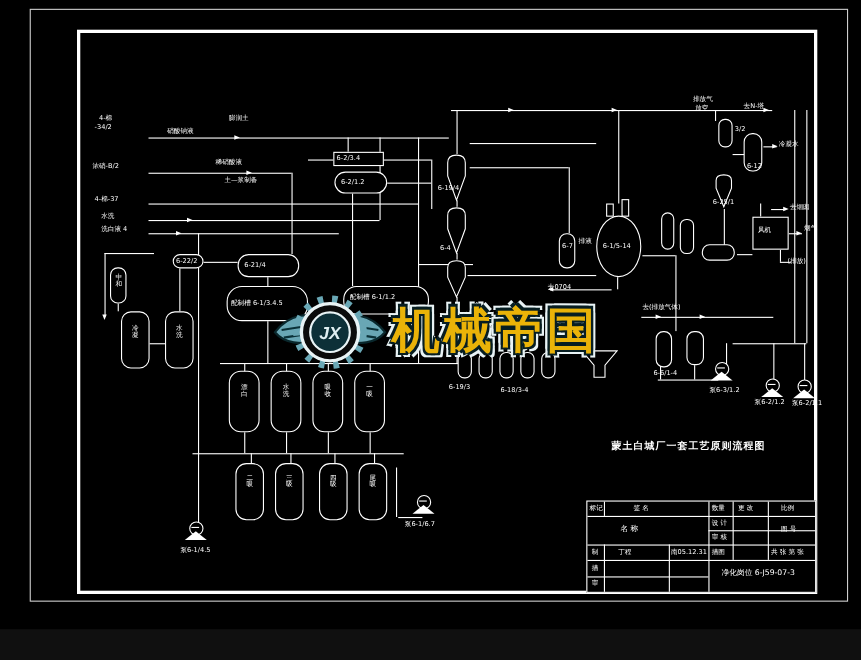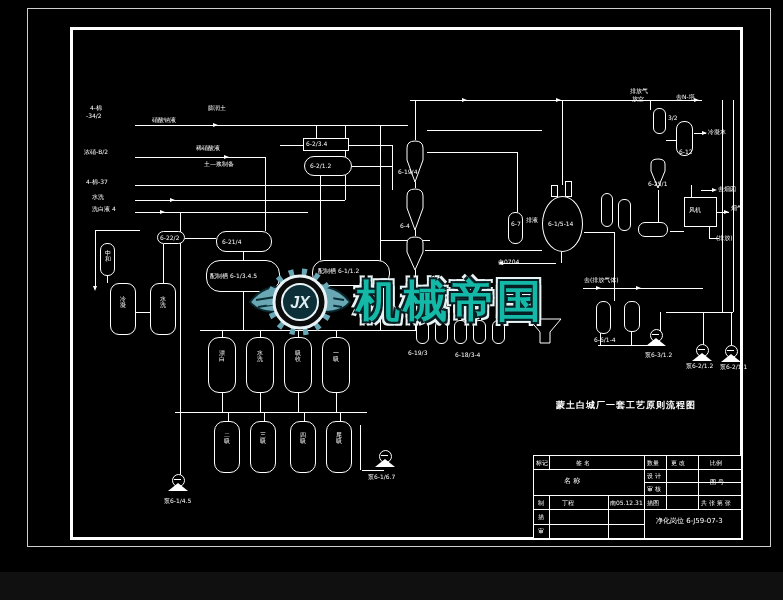--- a/index.html
+++ b/index.html
@@ -21,21 +21,21 @@
   .pump{position:absolute;width:11px;height:11px;border:1px solid #fff;border-radius:50%;
         background:#000;z-index:3;}
   .pump::before{content:"";position:absolute;left:1px;top:4px;width:7px;height:1px;background:#fff;}
   .pump::after{content:"";position:absolute;left:-5px;top:8px;border-left:10px solid transparent;
         border-right:10px solid transparent;border-bottom:8px solid #fff;}
   .cyc{position:absolute;z-index:2;}
   .box{position:absolute;border:1px solid #fff;background:#000;box-sizing:border-box;z-index:2;}
   
   .wm{position:absolute;left:246px;top:260px;width:304px;height:82px;z-index:50;display:flex;align-items:center;}
   .wm-text{margin-left:2px;}
-  .wm-brand{font-size:44px;line-height:46px;font-weight:bold;letter-spacing:3px;color:#14b8a6;
+  .wm-brand{font-size:44px;line-height:46px;font-weight:bold;letter-spacing:3px;color:#eab308;
     text-shadow:2px 2px 0 #071e22,-2px -2px 0 #071e22,2px -2px 0 #071e22,-2px 2px 0 #071e22,
                 4px 4px 0 #e9f3f5,-4px -4px 0 #e9f3f5,4px -4px 0 #e9f3f5,-4px 4px 0 #e9f3f5;}
   .wm-domain{font-size:24px;line-height:26px;font-weight:bold;letter-spacing:2px;color:#f2f9fa;text-align:center;
     text-shadow:2px 2px 0 #0a0a0a,-2px -2px 0 #0a0a0a,2px -2px 0 #0a0a0a,-2px 2px 0 #0a0a0a,0 3px 0 #0a0a0a;}
   .dg-title{position:absolute;left:556px;top:399px;color:#fff;font-size:9px;font-weight:bold;
     letter-spacing:1px;white-space:nowrap;z-index:4;}
   
   .tb{position:absolute;left:533px;top:455px;width:207px;height:82px;border:1px solid #fff;
       box-sizing:content-box;z-index:5;background:#000;}
   .tb .hl,.tb .vl{background:#fff;}

